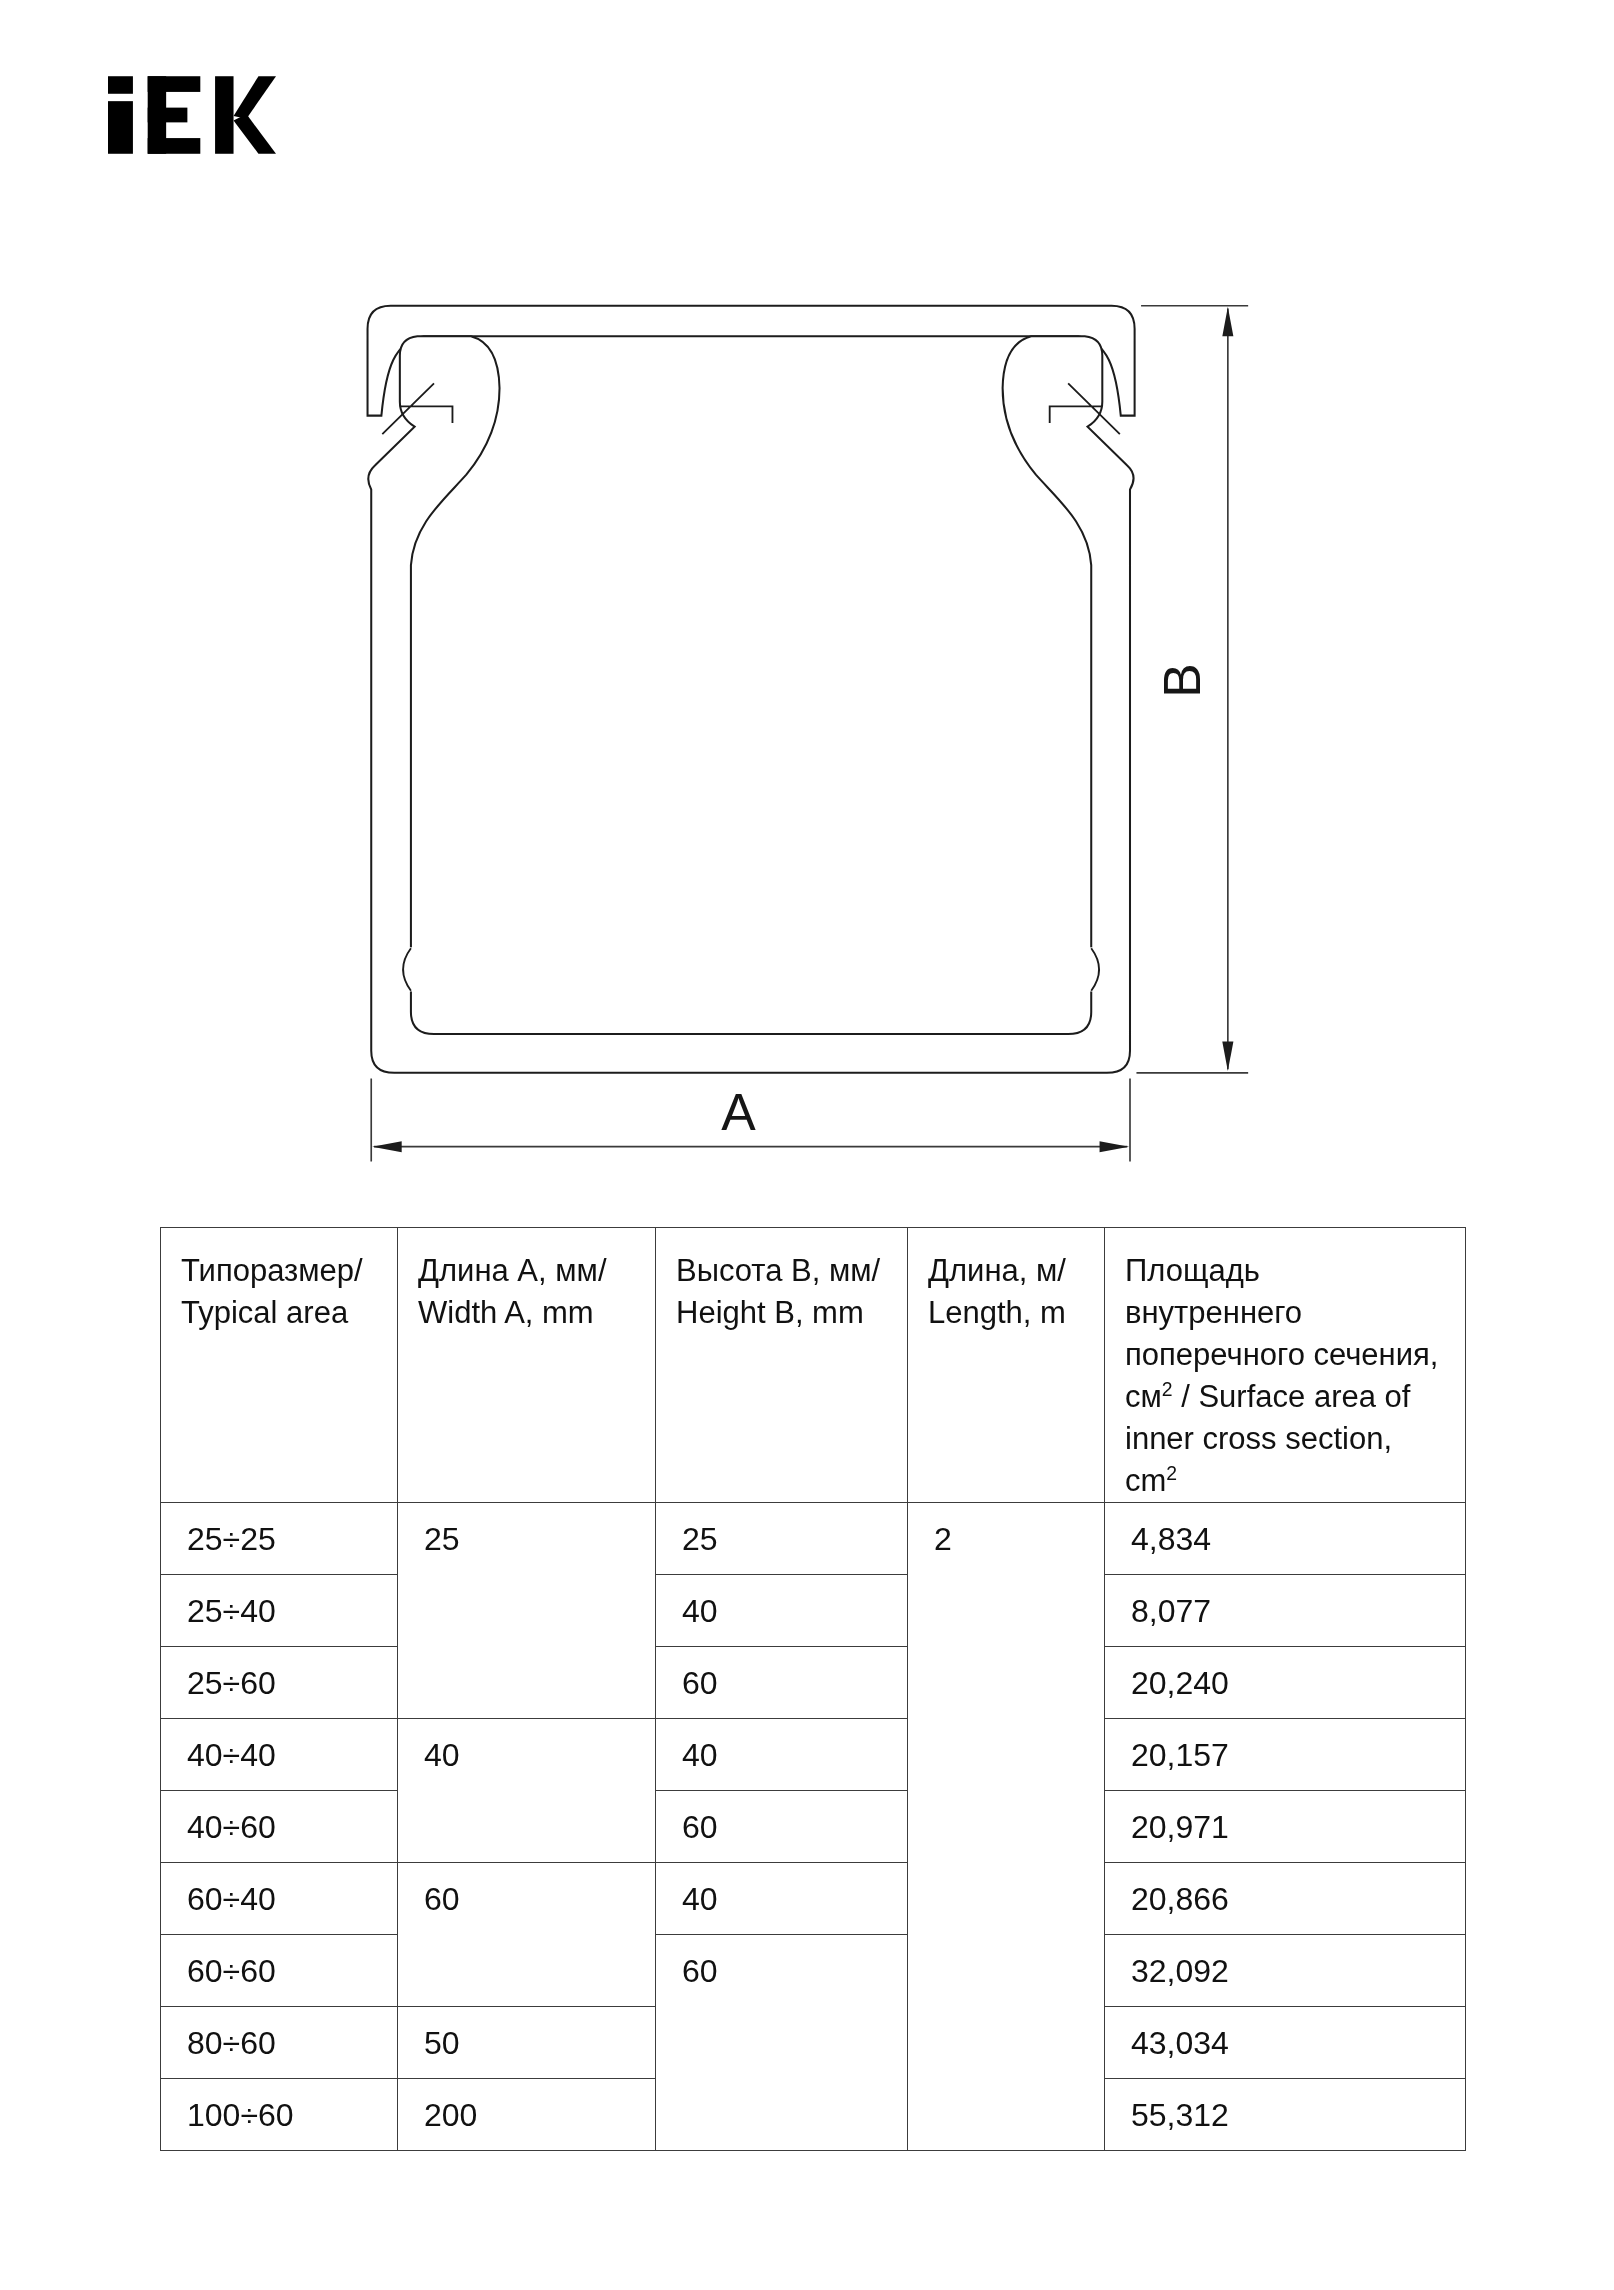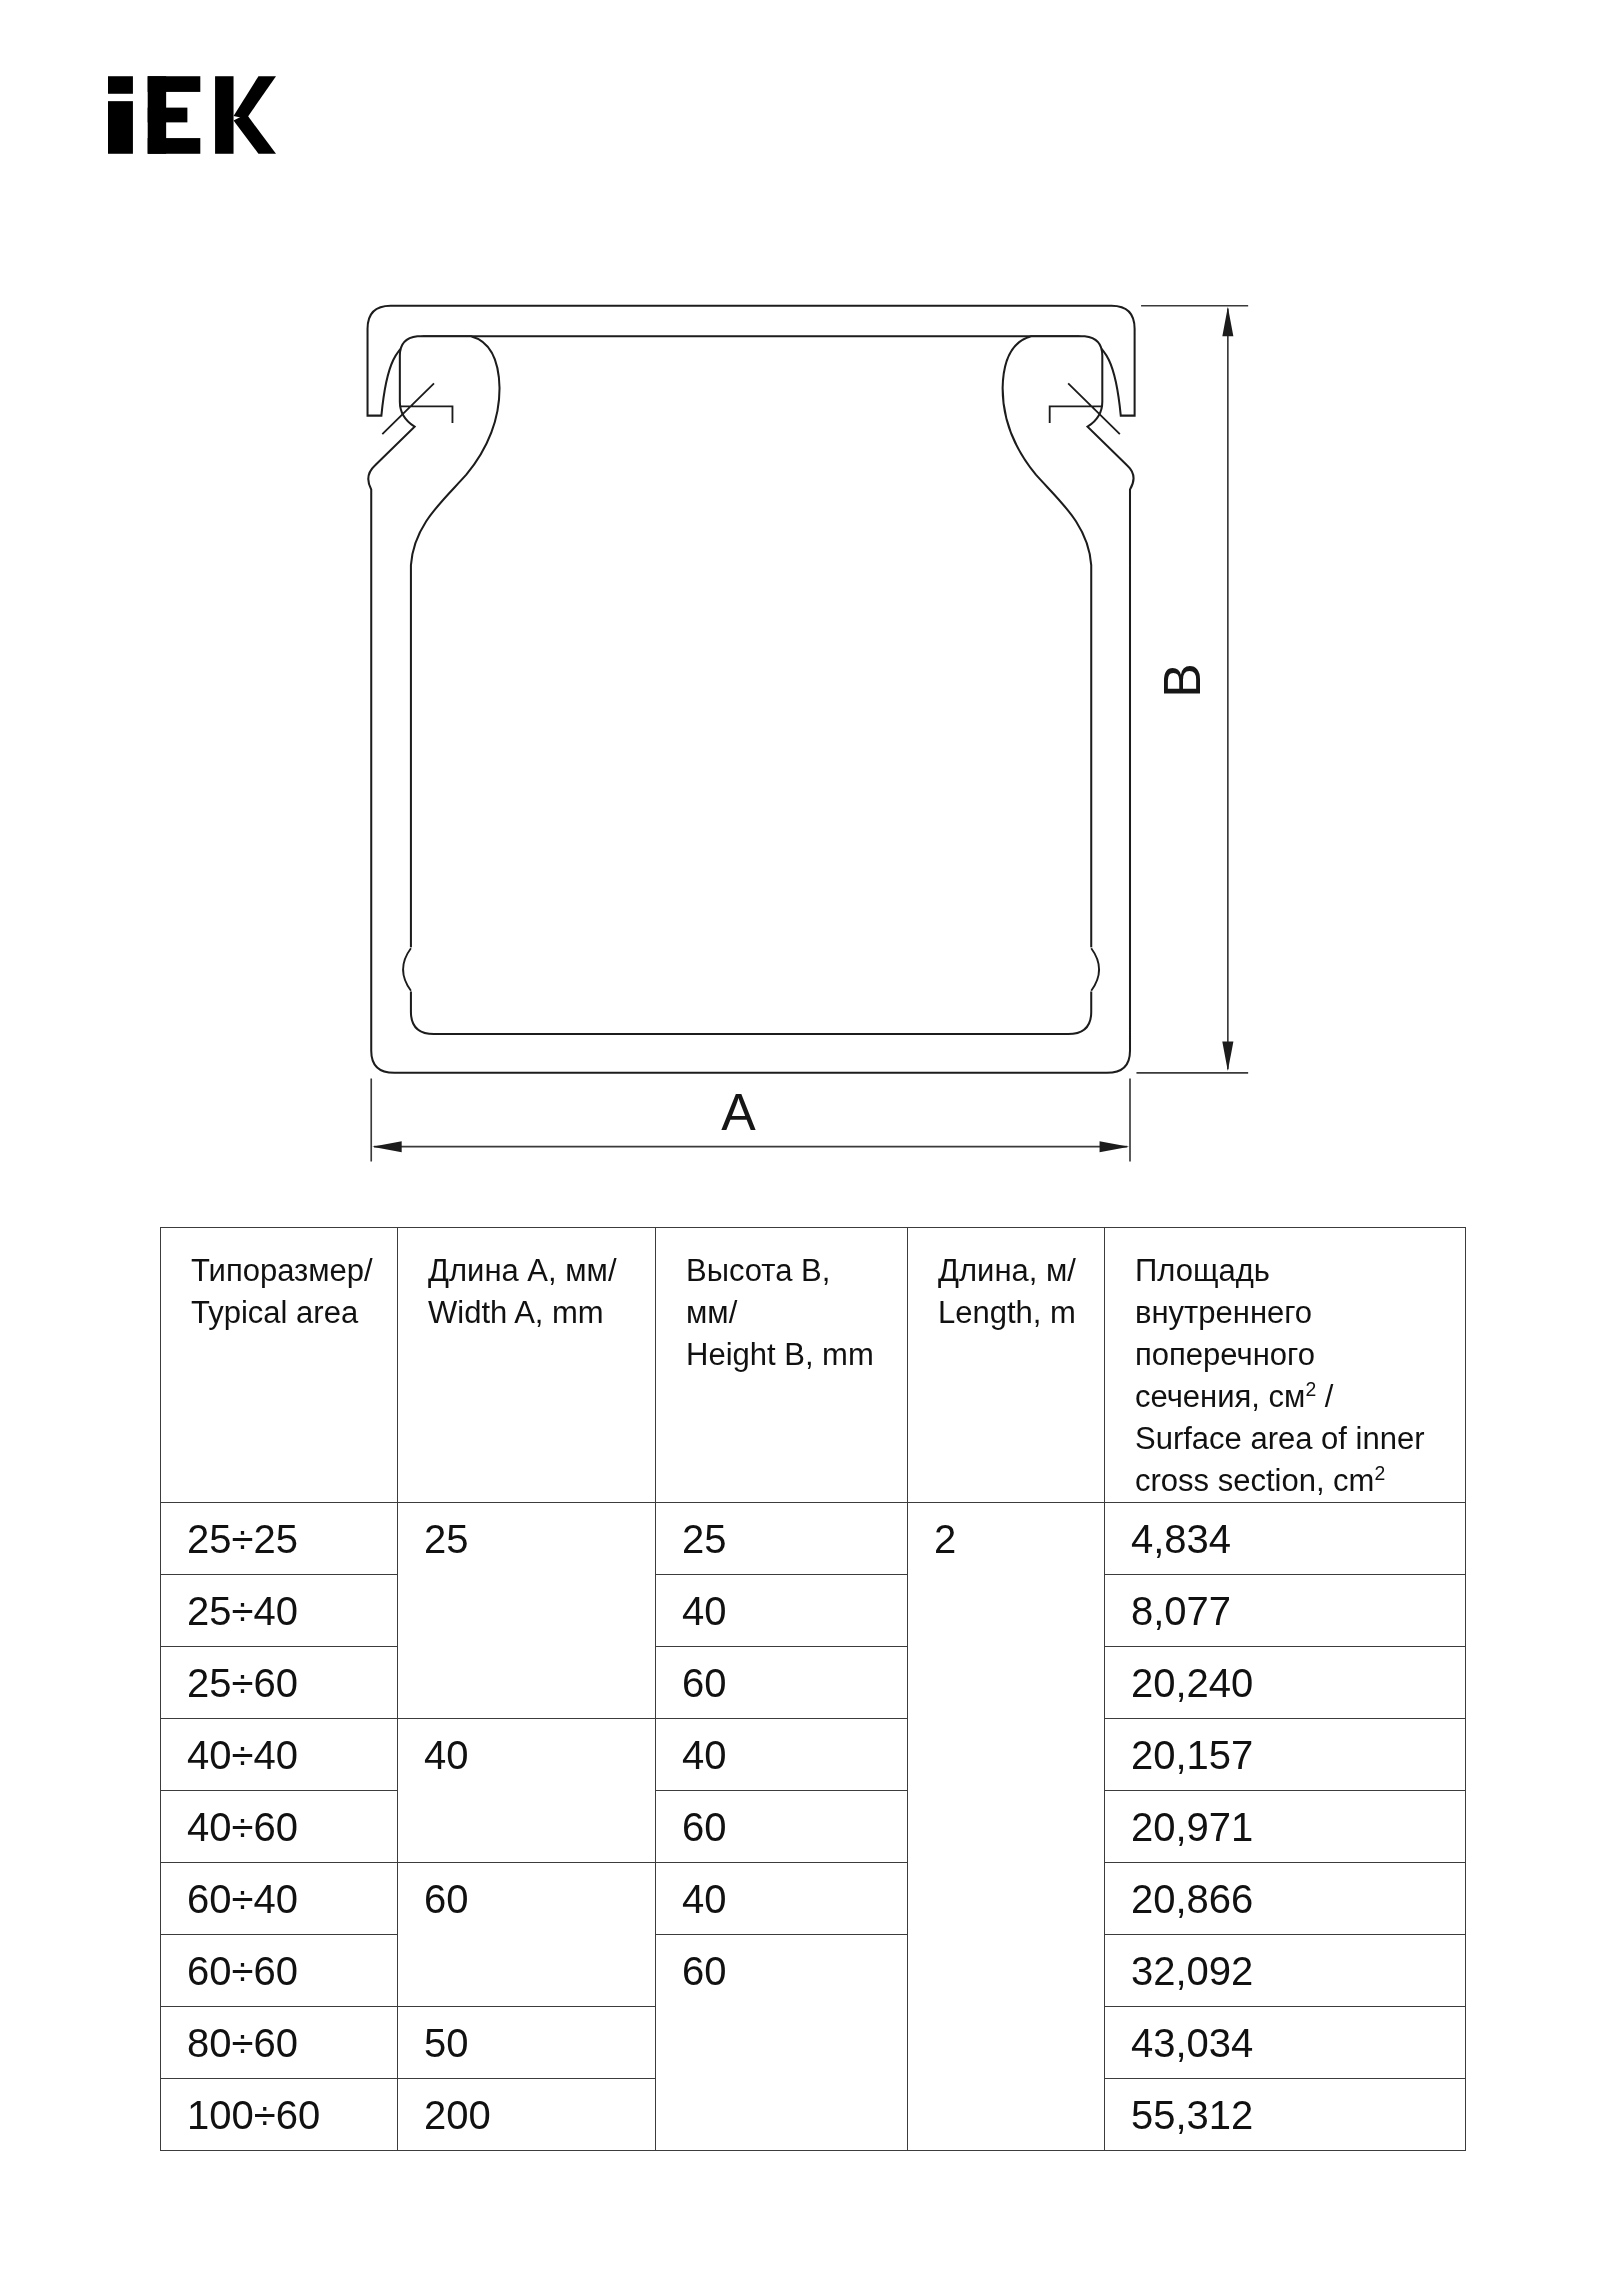--- a/index.html
+++ b/index.html
@@ -20,26 +20,26 @@
   
   table.spec{
     position:absolute;left:160px;top:1227px;width:1305px;
     border-collapse:collapse;table-layout:fixed;
   }
   table.spec th,table.spec td{
     border:1.5px solid #3c3c3c;box-sizing:border-box;
     font-weight:400;text-align:left;background:#fff;
   }
   table.spec th{
-    vertical-align:top;padding:22px 22px 0 30px;
+    vertical-align:top;padding:22px 22px 0 20px;
     font-size:31px;line-height:42px;height:252px;
   }
   table.spec td{
     vertical-align:top;padding:14.8px 9.2px 0 26px;
-    font-size:40px;line-height:42px;height:72px;
+    font-size:32px;line-height:42px;height:72px;
   }
   table.spec sup{font-size:19.4px;line-height:0;vertical-align:super;}
   col.c1{width:237px}col.c2{width:258px}col.c3{width:252px}col.c4{width:197px}col.c5{width:361px}
 </style>
 </head>
 <body>
 
 <svg class="logo" viewBox="0 0 182 84" aria-label="IEK">
   <g fill="#000000">
     <rect x="0" y="0" width="27" height="19"></rect>

